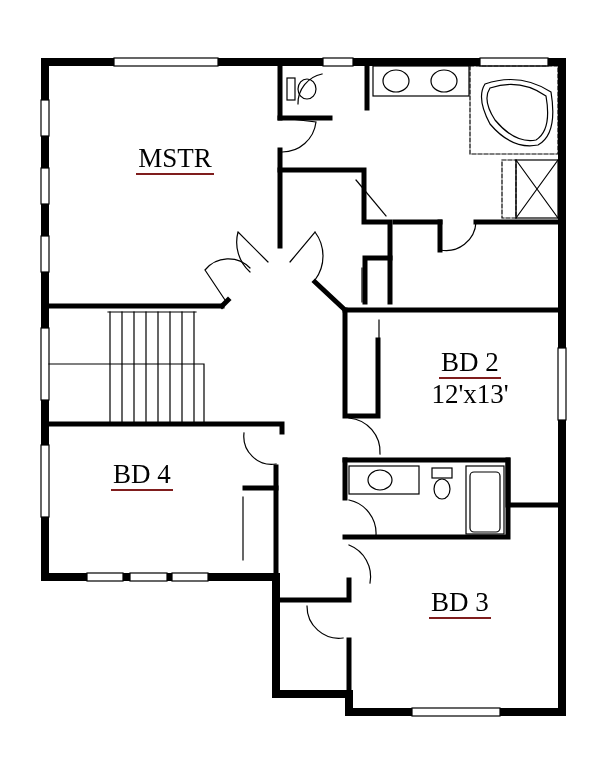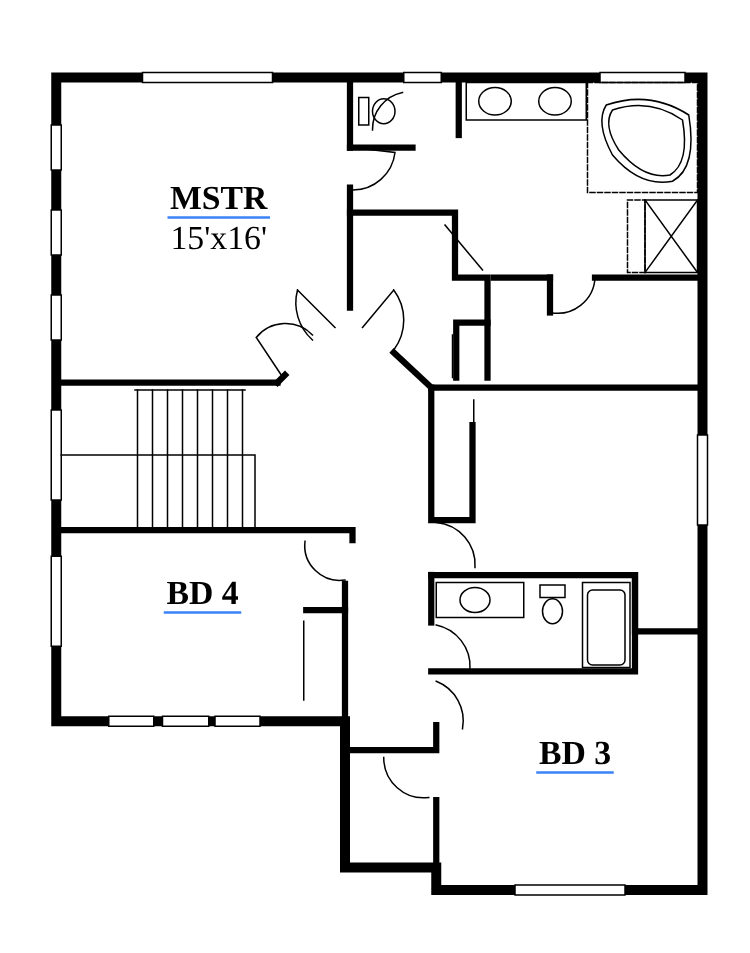--- a/index.html
+++ b/index.html
@@ -1,19 +1,19 @@
 <!DOCTYPE html>
 <html><head>
 <meta charset="utf-8">
 <style>
   html, body { margin:0; padding:0; background:#ffffff; }
   body { width:600px; height:762px; position:relative; overflow:hidden; }
   svg { position:absolute; left:0; top:0; }
   .lbl { position:absolute; text-align:center; font-family:"Liberation Serif","DejaVu Serif",serif; color:#000; }
-  .lbl .name { font-weight:bold; font-size:27px; line-height:28px; display:inline-block; border-bottom:2px solid #3b82f6; padding:0 2px 1px; }
+  .lbl .name { font-weight:normal; font-size:27px; line-height:28px; display:inline-block; border-bottom:2px solid #7f1d1d; padding:0 2px 1px; }
   .lbl .dim { font-size:27px; line-height:30px; display:block; }
 </style>
 </head>
 <body>
 
 <svg width="600" height="762" viewBox="0 0 600 762">
   <g fill="none" stroke="#000" stroke-linecap="square">
 
     <g stroke-width="8">
       <path d="M45 62 L562 62 L562 712 L349 712 L349 694 L276 694 L276 577 L45 577 Z"></path>
@@ -110,22 +110,23 @@
 
       <path d="M110 312 L110 424 M122 312 L122 424 M134 312 L134 424 M146 312 L146 424 M158 312 L158 424 M170 312 L170 424 M182 312 L182 424 M194 312 L194 424"></path>
       <path d="M49 364 L204 364 L204 424"></path>
       <path d="M108 312 L196 312"></path>
     </g>
   </g>
 </svg>
 
 <div class="lbl" style="left:95px; top:144px; width:160px;">
   <span class="name">MSTR</span>
-  <span class="dim">15'x16'</span>
 </div>
 <div class="lbl" style="left:400px; top:348px; width:140px;">
+  <span class="name">BD 2</span>
+  <span class="dim">12'x13'</span>
 </div>
-<div class="lbl" style="left:92px; top:460px; width:140px;">
+<div class="lbl" style="left:72px; top:460px; width:140px;">
   <span class="name">BD 4</span>
 </div>
 <div class="lbl" style="left:390px; top:588px; width:140px;">
   <span class="name">BD 3</span>
 </div>
 
 </body></html>

